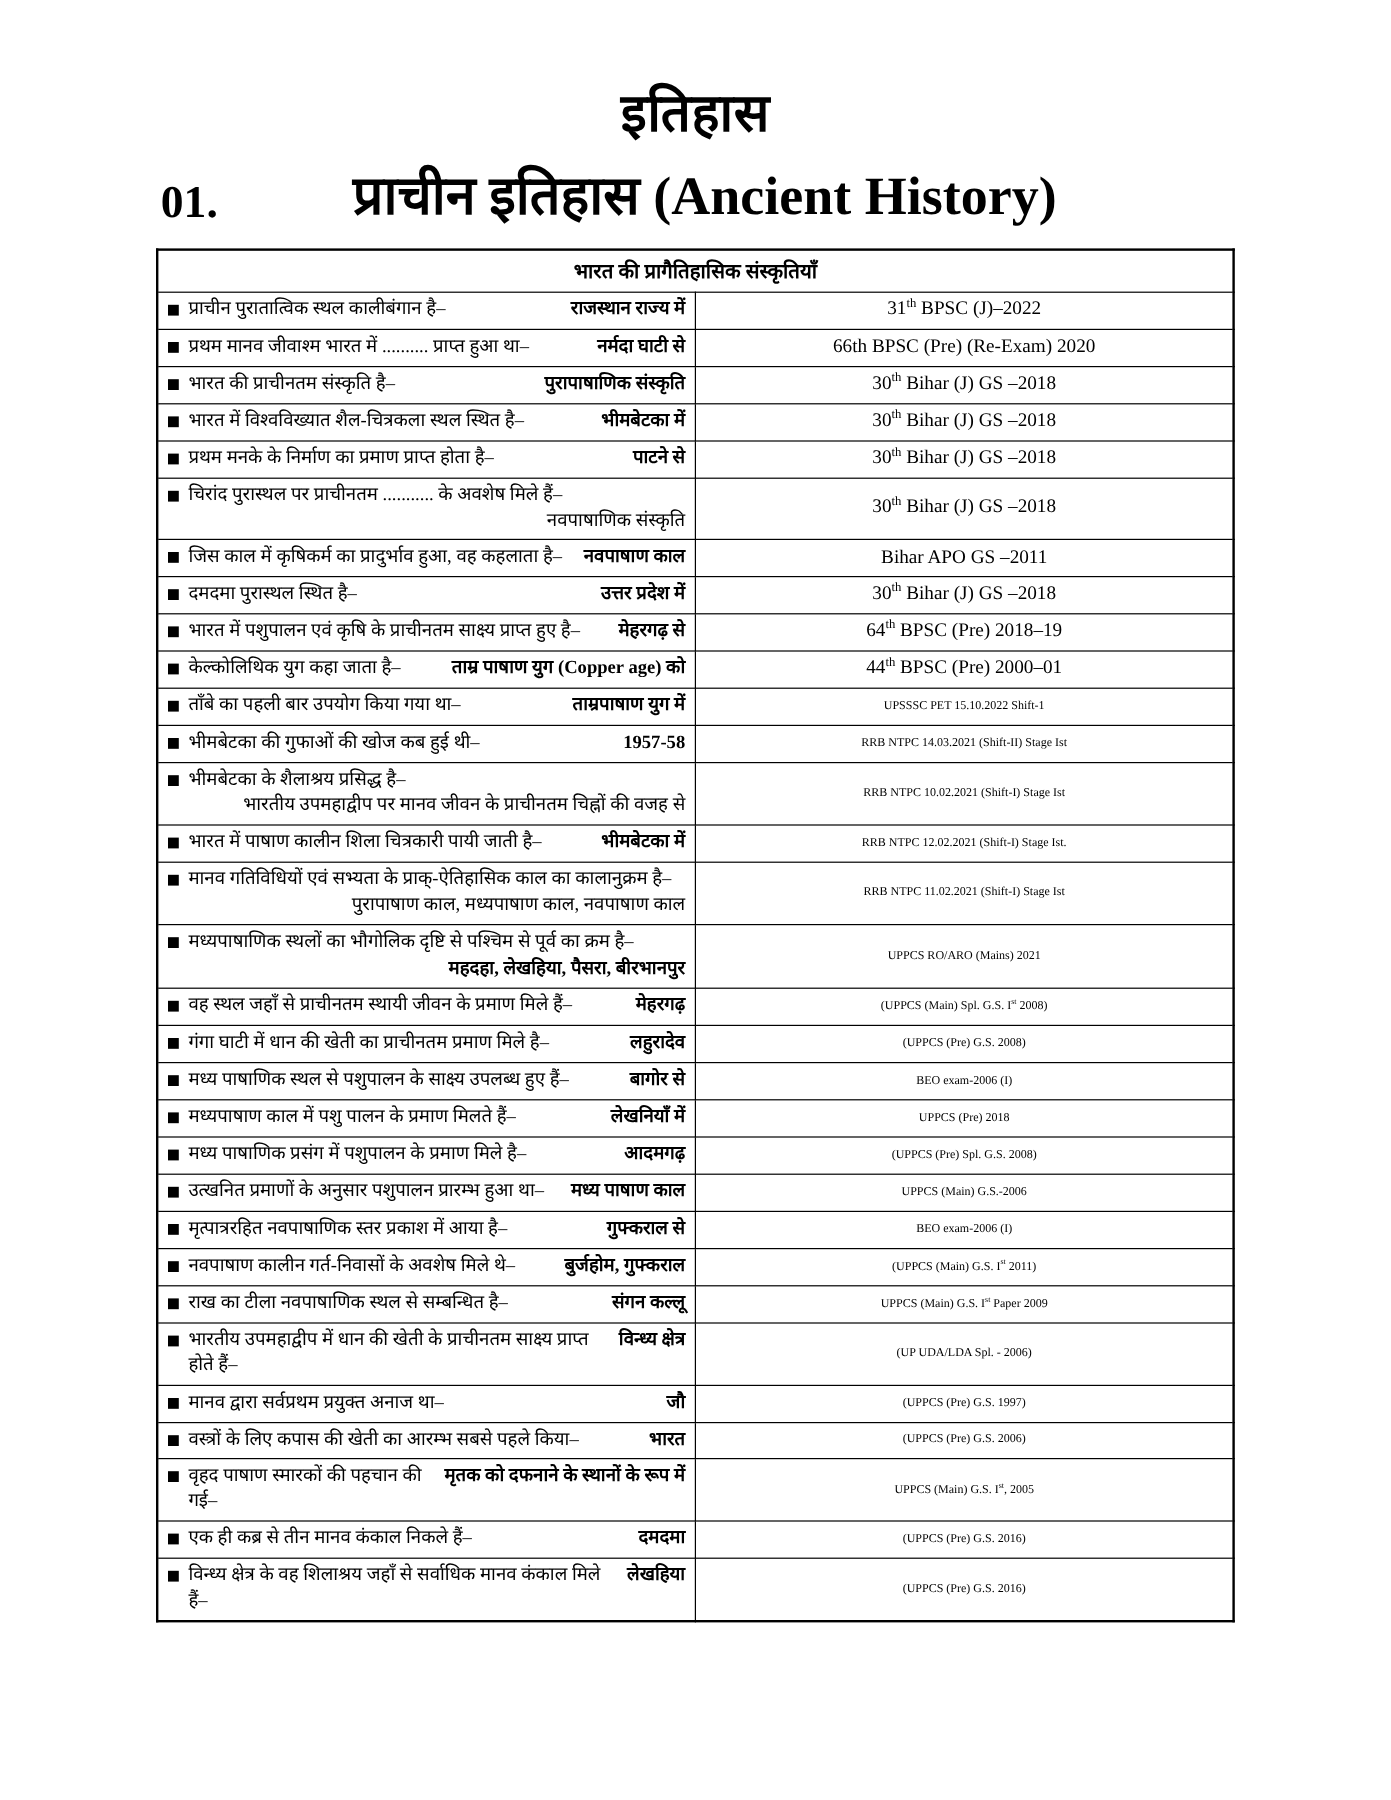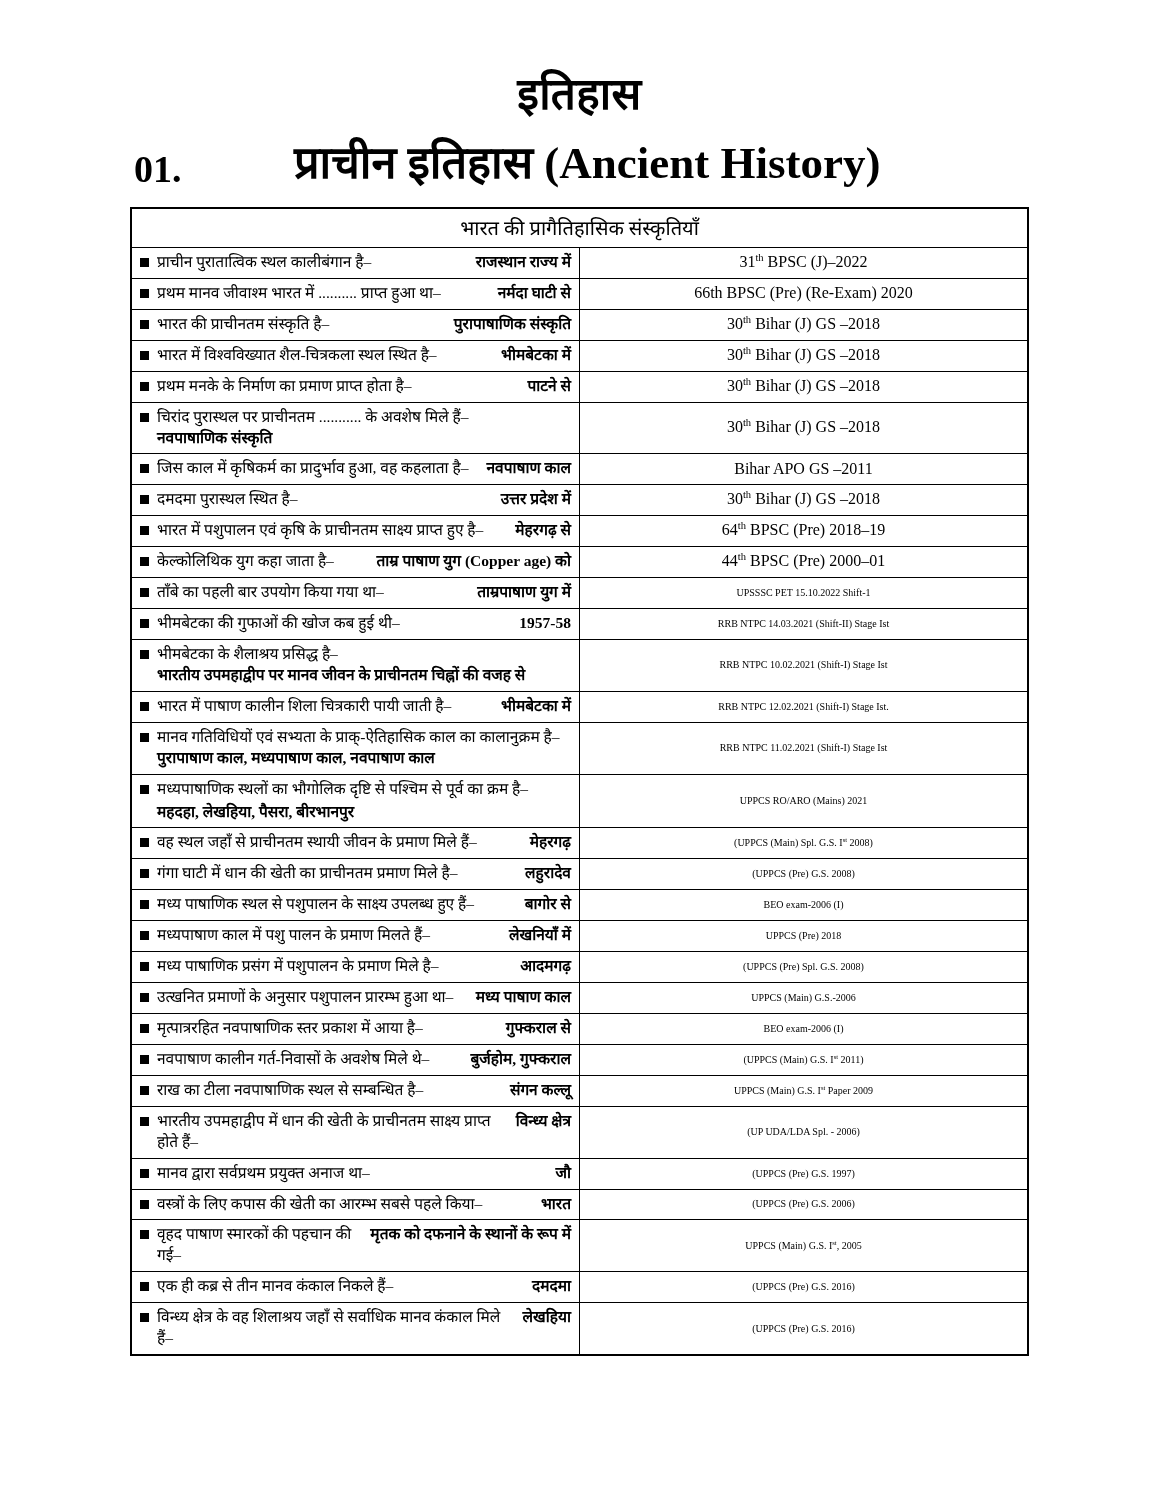--- a/index.html
+++ b/index.html
@@ -55,22 +55,22 @@
     table-layout: fixed;
   }
   table.main, table.main td, table.main th {
     border: 1px solid #000;
   }
   table.main {
     border: 2px solid #000;
   }
   .tbl-header {
     text-align: center;
-    font-weight: normal;
-    font-size: 20px;
+    font-weight: bold;
+    font-size: 17px;
     padding: 5px 4px 6px 4px;
   }
   td.qa {
     padding: 4px 8px 5px 8px;
     font-size: 15.5px;
     vertical-align: top;
     line-height: 1.35;
     margin-top: 40px;
   }
   td.src {
@@ -111,27 +111,27 @@
     text-align: left;
     white-space: normal;
   }
   .a {
     font-weight: bold;
     text-align: right;
     white-space: nowrap;
   }
   .a-block {
     font-weight: bold;
-    text-align: left;
+    text-align: right;
     display: block;
     margin-top: 2px;
   }
   .a-wrap {
-    font-weight: bold;
-    text-align: left;
+    font-weight: normal;
+    text-align: right;
     display: block;
   }
   sup {
     font-size: 0.66em;
     vertical-align: super;
     line-height: 0;
   }
 </style>
 </head>
 <body>

